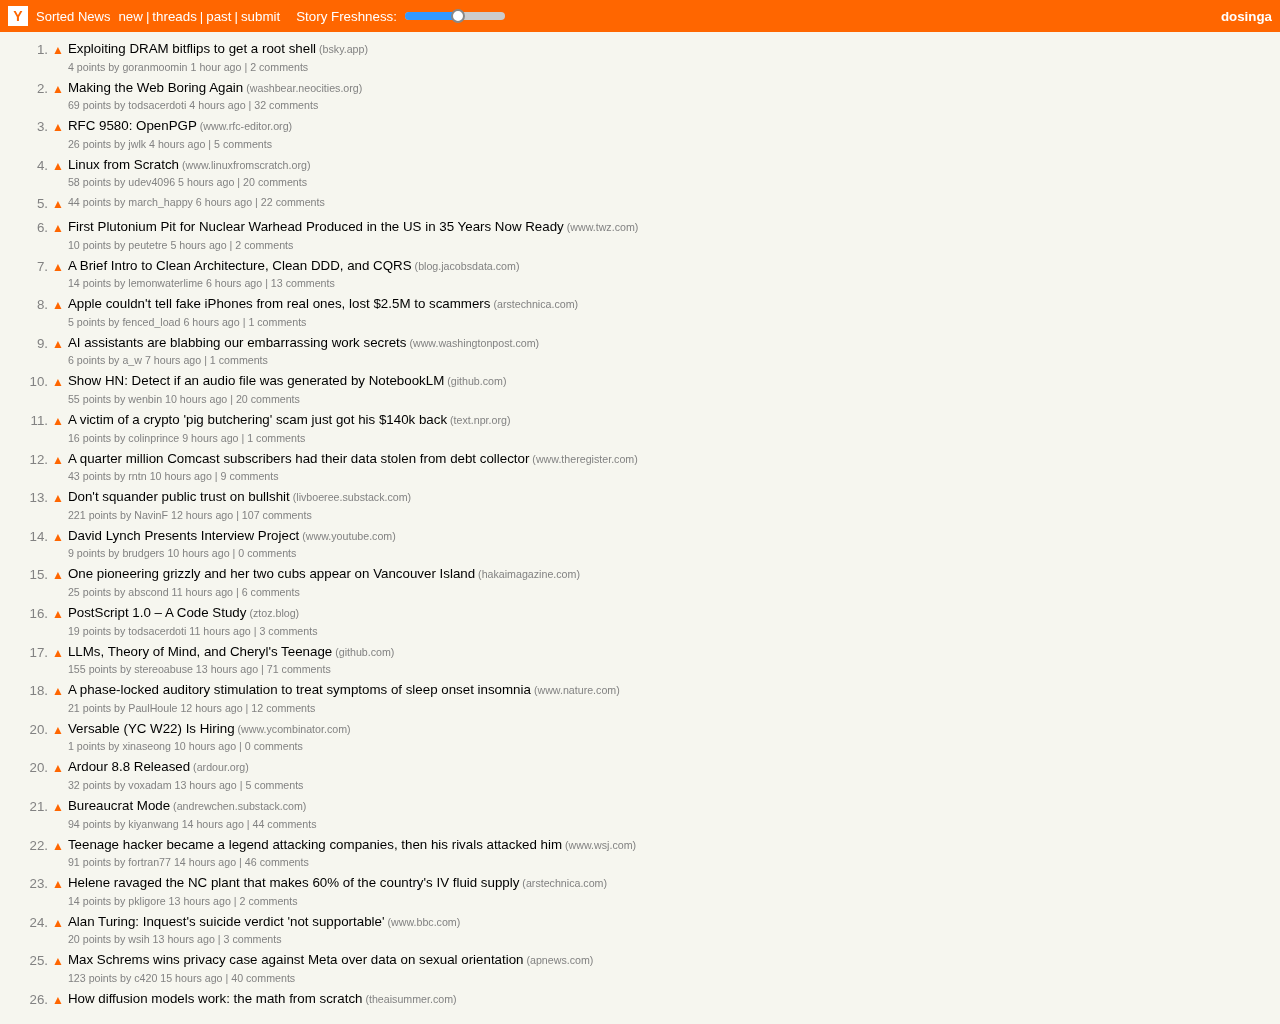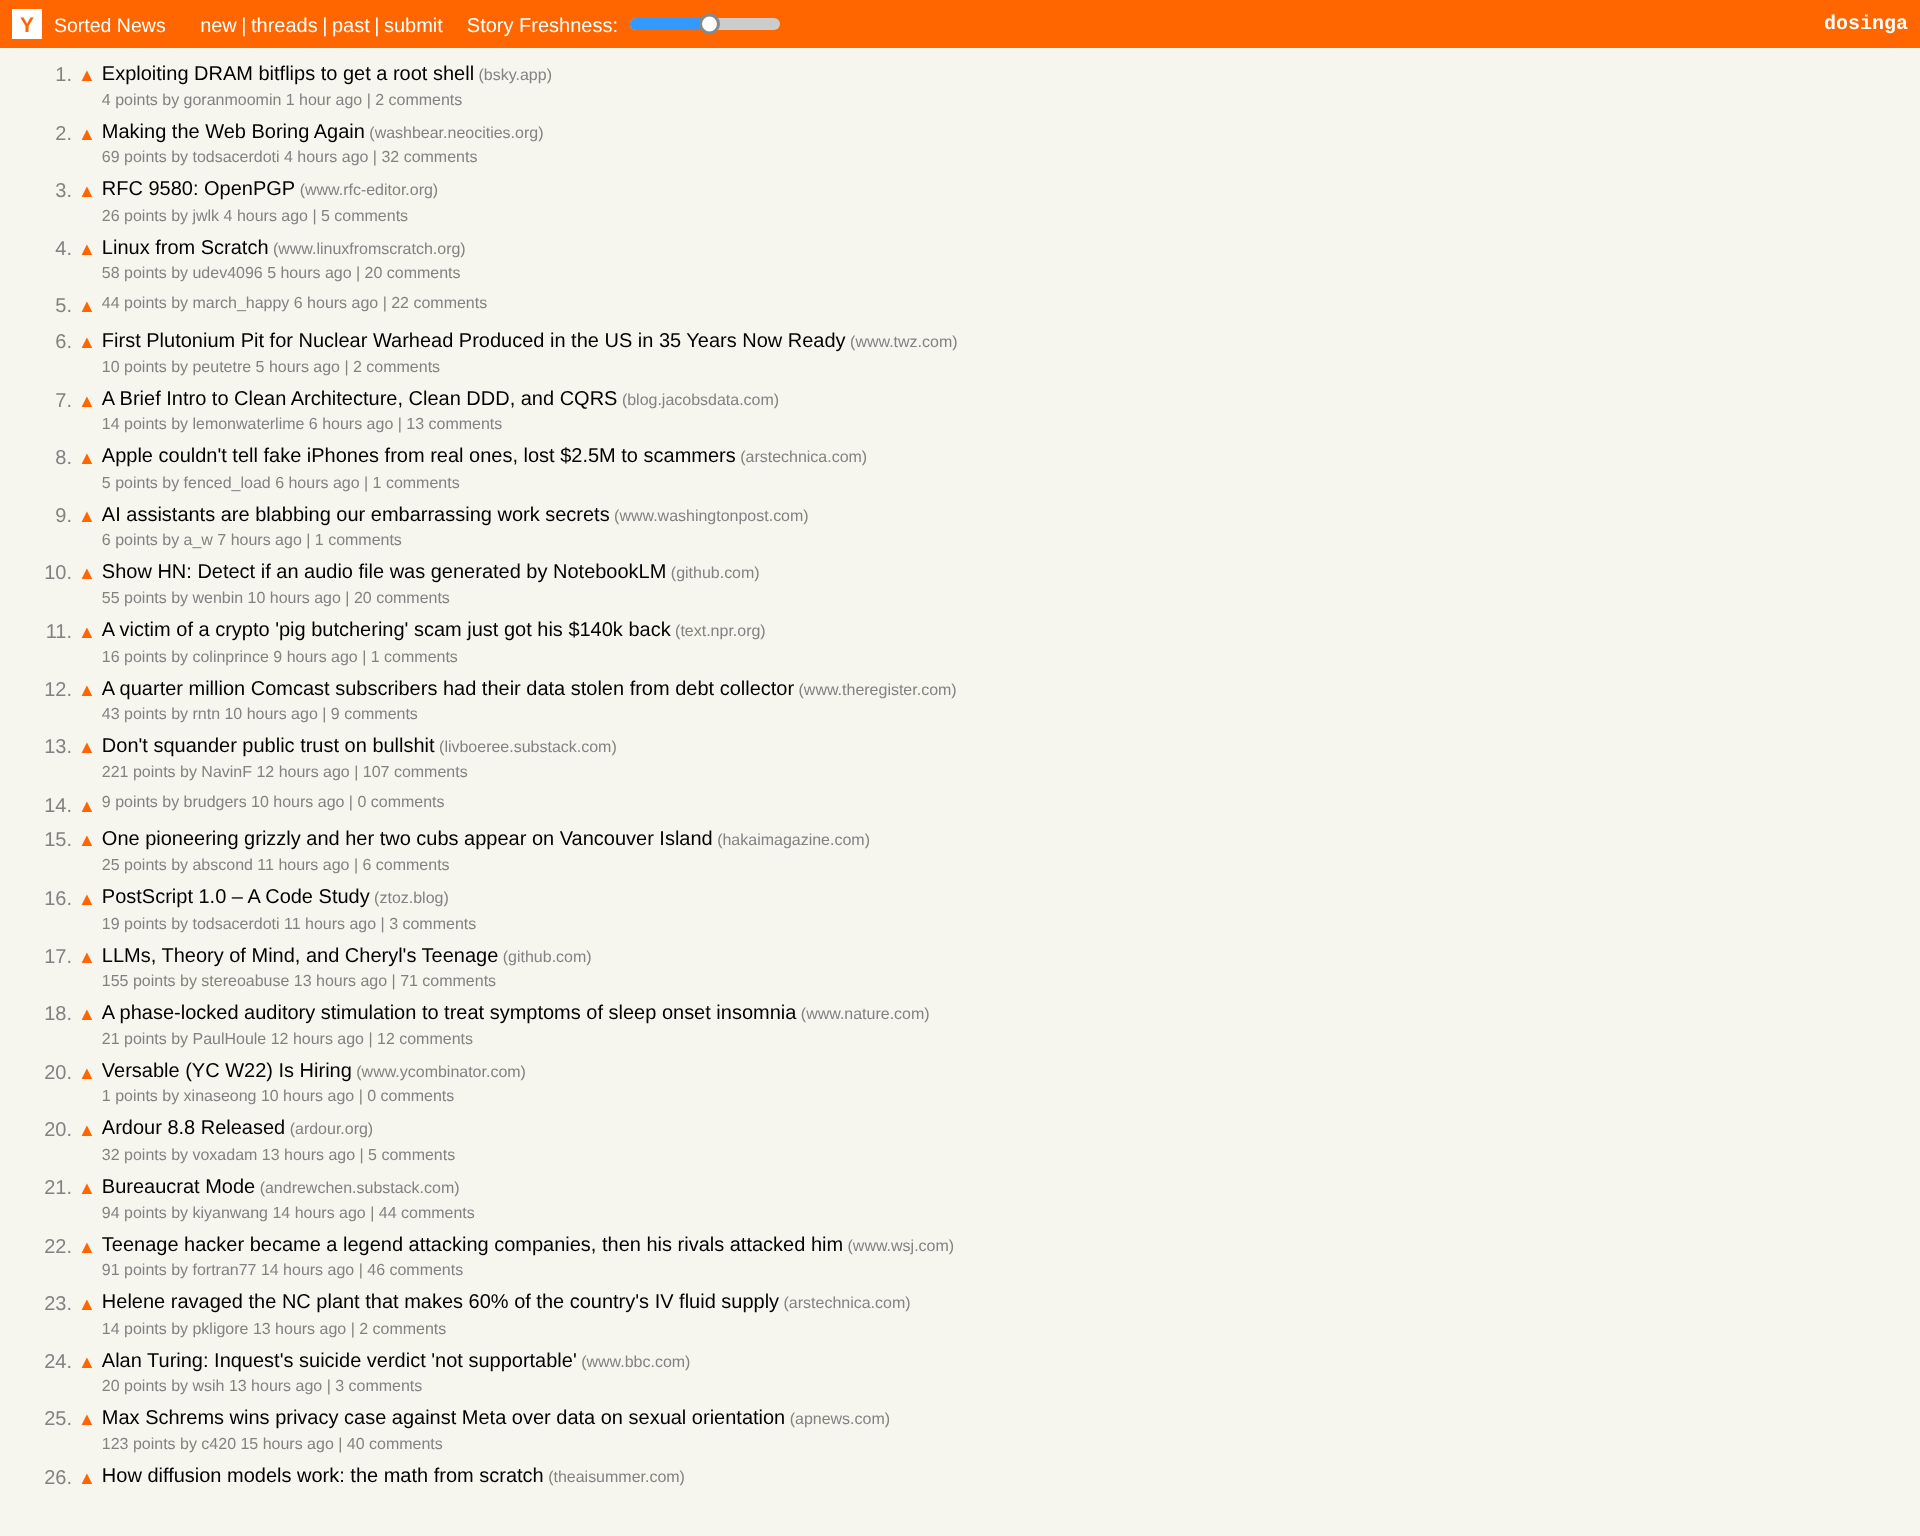--- a/index.html
+++ b/index.html
@@ -32,21 +32,20 @@
     #site-title {
       color: #fff;
       font-weight: normal;
       font-size: 13px;
     }
     #nav {
       color: #fff;
       font-size: 10pt;
       display: flex;
       gap: 0;
-      margin-left: 15px;
     }
     #nav a, #nav span {
       color: #fff;
       text-decoration: none;
       font-size: 10pt;
     }
     #nav .sep { margin: 0 3px; }
     #freshness-label {
       color: #fff;
       font-size: 10pt;
@@ -82,21 +81,20 @@
       background: #fff;
       border: 2px solid #888;
       border-radius: 50%;
       transform: translateX(-50%);
     }
     #username {
       margin-left: auto;
       color: #fff;
       font-size: 10pt;
       font-weight: bold;
-      font-family: Liberation Mono, monospace;
     }
     #content {
       padding: 8px 20px;
     }
     .story {
       display: flex;
       margin-bottom: 2px;
       line-height: 1.4;
     }
     .story-num {
@@ -294,20 +292,21 @@
           <div class="story-title"><a href="#">Don't squander public trust on bullshit</a><span class="story-domain"> (livboeree.substack.com)</span></div>
           <div class="story-meta">221 points by NavinF 12 hours ago | 107 comments</div>
         </div>
       </div>
     </div>
     <div class="story-wrapper">
       <div class="story">
         <span class="story-num">14.</span>
         <span class="upvote">▲</span>
         <div class="story-body">
+          <div class="story-title"><a href="#">David Lynch Presents Interview Project</a><span class="story-domain"> (www.youtube.com)</span></div>
           <div class="story-meta">9 points by brudgers 10 hours ago | 0 comments</div>
         </div>
       </div>
     </div>
     <div class="story-wrapper">
       <div class="story">
         <span class="story-num">15.</span>
         <span class="upvote">▲</span>
         <div class="story-body">
           <div class="story-title"><a href="#">One pioneering grizzly and her two cubs appear on Vancouver Island</a><span class="story-domain"> (hakaimagazine.com)</span></div>

